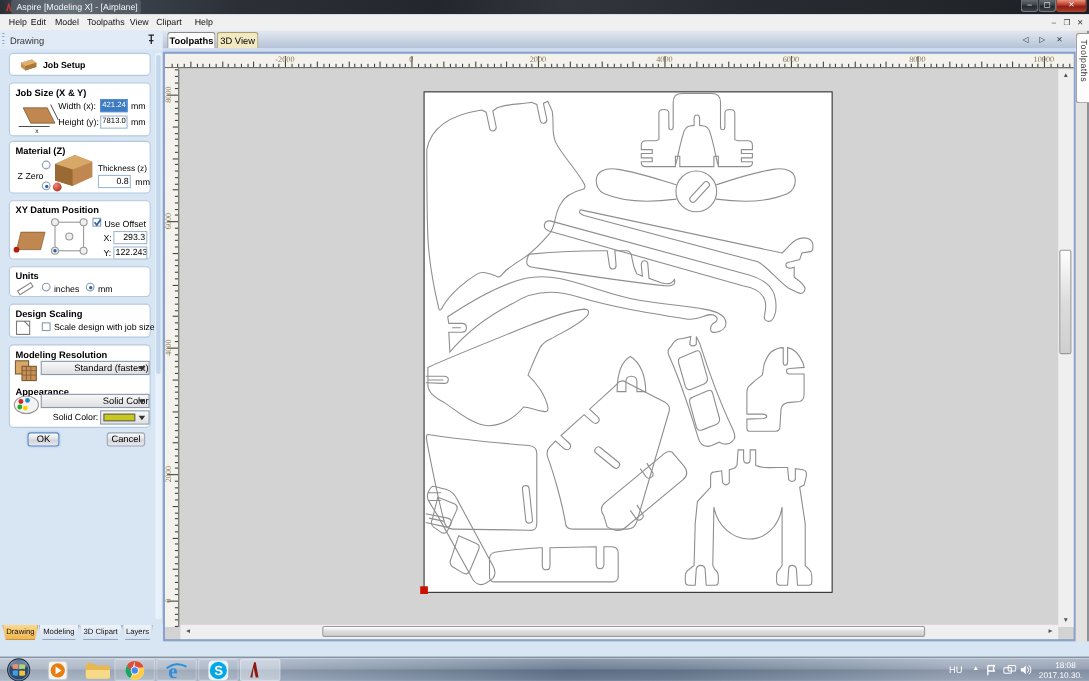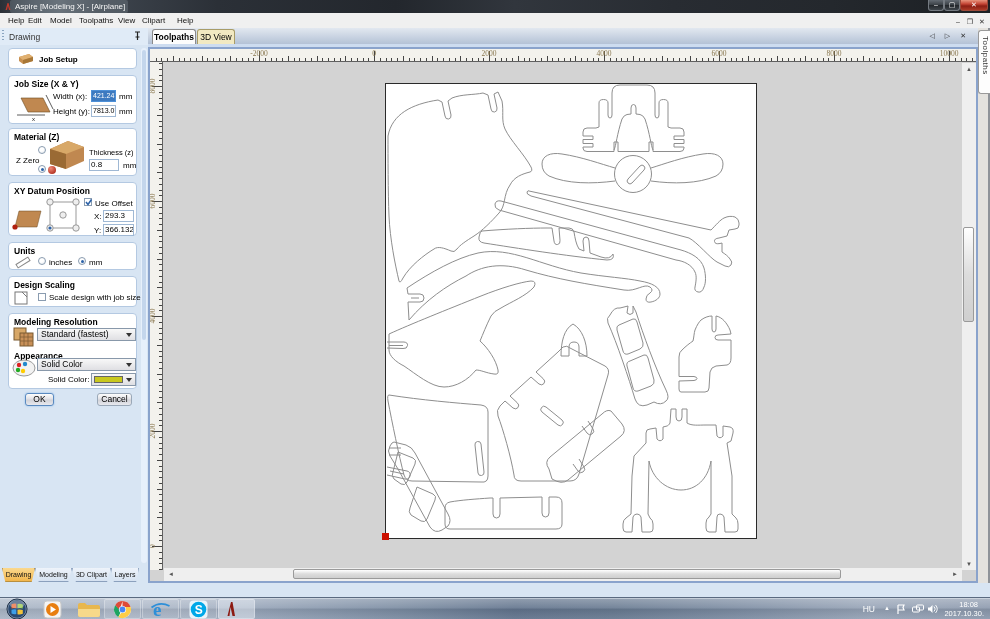--- a/index.html
+++ b/index.html
@@ -22,21 +22,21 @@
 #menubar { left:0; top:13px; width:990px; height:15px; background:#f0f0f0; font-size:8px; color:#111; }
 #menubar span.mi { position:absolute; top:3px; }
 #menubar .mdib { position:absolute; top:4px; width:10px; height:9px; color:#333; font-size:7px; line-height:9px; text-align:center; }
 
 
 #leftpanel { left:0; top:28px; width:148px; height:539px; background:#d8e5f3; font-size:8.5px; }
 #lp-head { position:absolute; left:0; top:0; width:148px; height:17px; background:#e0ebf7; color:#333; }
 #lp-head .t { position:absolute; left:9px; top:4px; font-size:8.5px; }
 #lp-grip { position:absolute; left:2px; top:2px; width:2px; height:12px; background:repeating-linear-gradient(180deg,#8aa4c0 0 1px,transparent 1px 3px); }
 #lp-pin { position:absolute; left:134px; top:3px; width:7px; height:10px; }
-.box { position:absolute; left:8px; width:129px; background:#fff; border:1px solid #b4c9e2; border-radius:4px; }
+.box { position:absolute; left:8px; width:129px; background:#fff; border:1px solid #b4c9e2; border-radius:4px;text-align:right; }
 .box .hd { position:absolute; left:5px; top:3px; font-weight:bold; font-size:8.5px; color:#000; }
 .lbl { position:absolute; font-size:8px; color:#000; white-space:nowrap; }
 .inp { position:absolute; background:#fff; border:1px solid #9fb8d4; font-size:7px; color:#000; padding:0 1px; line-height:10px; height:12px; overflow:hidden; white-space:nowrap; }
 .radio { position:absolute; width:8px; height:8px; border-radius:50%; border:1px solid #8a9cb0; background:radial-gradient(circle at 35% 30%,#fff 40%,#dde4ea); }
 .radio.sel::after { content:""; position:absolute; left:1.5px; top:1.5px; width:3px; height:3px; border-radius:50%; background:#2c62a8; }
 .chk { position:absolute; width:8px; height:8px; border:1px solid #8a9cb0; background:#fff; }
 .btn { position:absolute; height:13px; background:linear-gradient(#fdfdfd,#e2e2e6 45%,#d2d3d9 55%,#e8e9ee); border:1px solid #9aa8b8; border-radius:3px; font-size:8.5px; text-align:center; line-height:11px; color:#000; }
 .dd { position:absolute; height:13px; background:linear-gradient(#f8f8f8,#dfdfe3); border:1px solid #8898aa; font-size:8.5px; line-height:11px; padding-left:3px; color:#000; }
 .dd .arr { position:absolute; right:3px; top:4px; width:0; height:0; border-left:3px solid transparent; border-right:3px solid transparent; border-top:4px solid #333; }
 #lp-scroll { position:absolute; left:141px; top:20px; width:6px; height:515px; background:#e7f0fb; border-radius:3px; }
@@ -185,21 +185,21 @@
           <circle cx="5" cy="31" r="1.6" fill="#2c62a8"></circle>
         </svg>
     <div class="chk" style="left:75px;top:15px;background:#fff;"></div>
     <svg style="position:absolute;left:75px;top:15px;" width="9" height="9" viewBox="0 0 9 9">
           <path d="M2,4 L4,6.5 L7.5,1.5" stroke="#2c62a8" stroke-width="1.6" fill="none"></path>
         </svg>
     <span class="lbl" style="left:86px;top:16px;">Use Offset</span>
     <span class="lbl" style="left:85px;top:29px;">X:</span>
     <div class="inp" style="left:94px;top:27px;width:31px;font-size:8px;">293.3</div>
     <span class="lbl" style="left:85px;top:43px;">Y:</span>
-    <div class="inp" style="left:94px;top:41px;width:31px;font-size:8px;">366.132</div>
+    <div class="inp" style="left:94px;top:41px;width:31px;font-size:8px;">122.243</div>
   </div>
 
   <div class="box" style="top:214px; height:28px;">
     <span class="hd">Units</span>
     <svg style="position:absolute;left:5px;top:12px" width="18" height="15" viewBox="0 0 18 15">
           <rect x="2" y="5.5" width="14" height="4" transform="rotate(-32 9 7.5)" fill="#fff" stroke="#888"></rect>
         </svg>
     <div class="radio" style="left:29px;top:14px;"></div>
     <span class="lbl" style="left:40px;top:15px;">inches</span>
     <div class="radio sel" style="left:69px;top:14px;"></div>

